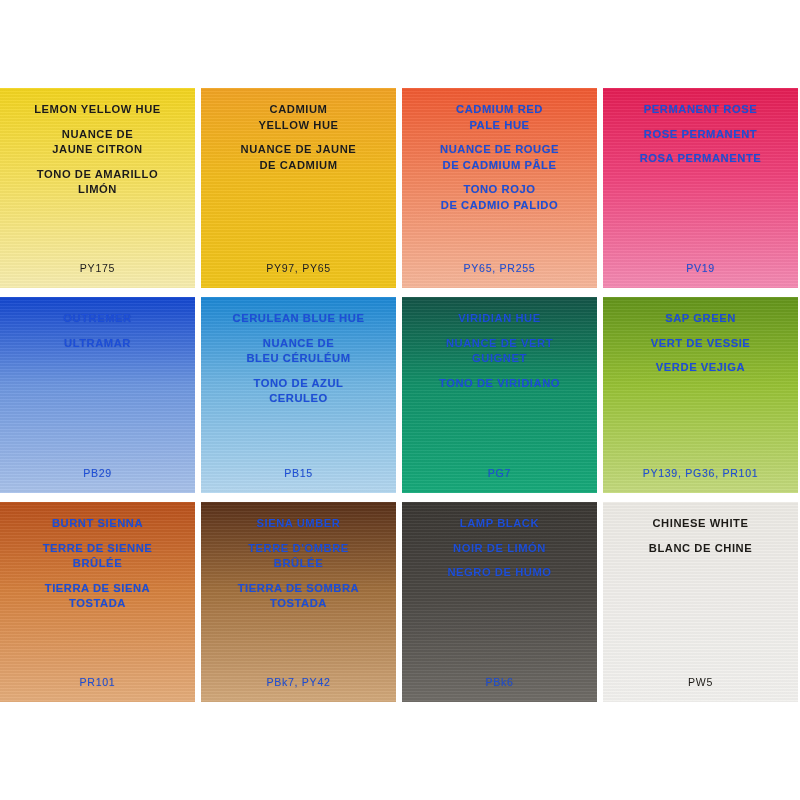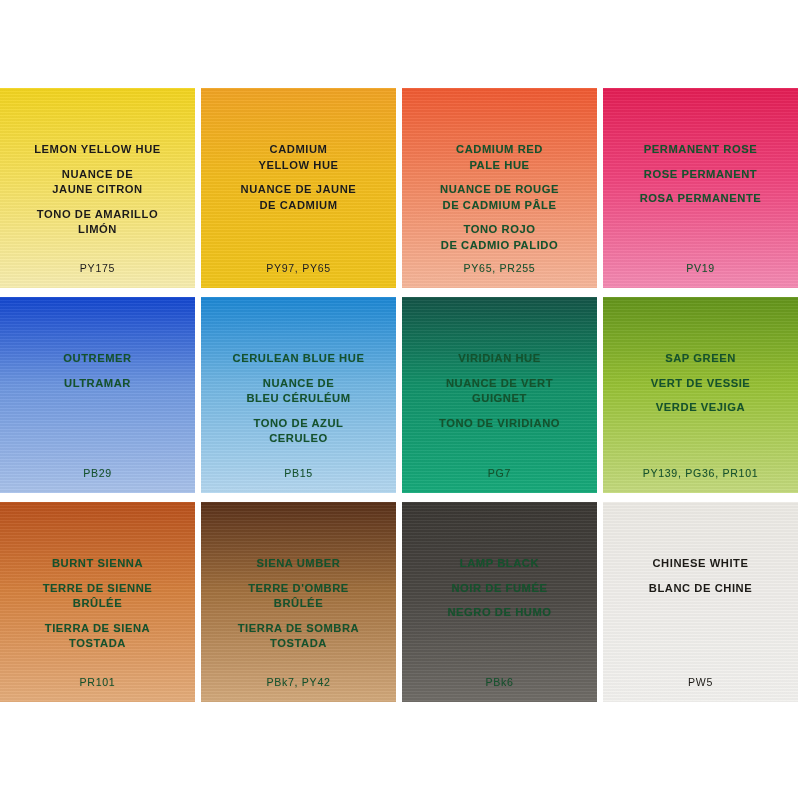--- a/index.html
+++ b/index.html
@@ -56,21 +56,20 @@
     align-items: center;
     padding-top: 14px;
     padding-bottom: 14px;
     box-sizing: border-box;
   }
   .name-block {
     width: 100%;
     text-align: center;
     padding: 0 6px;
     box-sizing: border-box;
-    margin-top: 40px;
   }
   .name-line {
     font-size: 11.2px;
     font-weight: bold;
     letter-spacing: 0.55px;
     line-height: 15.5px;
     margin: 0;
     white-space: pre-line;
   }
   .name-en { margin-bottom: 9px; }
@@ -84,21 +83,21 @@
     text-align: center;
     font-size: 10.6px;
     font-weight: normal;
     letter-spacing: 0.7px;
   }
   .text-dark {
     color: #1c1a16;
     text-shadow: 0 0 1px rgba(255,255,255,0.25);
   }
   .text-light {
-    color: #14532d;
+    color: #1d4ed8;
     text-shadow: 0 0 1px rgba(0,0,0,0.18);
   }
 </style>
 </head>
 <body>
 
 <div id="chart-root">
   <div class="swatch-grid">
       <div class="swatch">
         <div class="swatch-gradient" style="background: linear-gradient(rgb(242, 212, 31) 0%, rgb(245, 224, 92) 45%, rgb(247, 237, 176) 100%);"></div>
@@ -231,21 +230,21 @@
           </div>
           <div class="pigment-code text-light">PBk7, PY42</div>
         </div>
       </div>
       <div class="swatch">
         <div class="swatch-gradient" style="background: linear-gradient(rgb(58, 55, 51) 0%, rgb(74, 71, 67) 45%, rgb(111, 108, 103) 100%);"></div>
         <div class="swatch-texture"></div>
         <div class="swatch-content">
           <div class="name-block text-light">
             <p class="name-line name-en">LAMP BLACK</p>
-            <p class="name-line name-fr">NOIR DE FUMÉE</p>
+            <p class="name-line name-fr">NOIR DE LIMÓN</p>
             <p class="name-line name-es">NEGRO DE HUMO</p>
           </div>
           <div class="pigment-code text-light">PBk6</div>
         </div>
       </div>
       <div class="swatch">
         <div class="swatch-gradient" style="background: linear-gradient(rgb(236, 234, 229) 0%, rgb(239, 237, 234) 45%, rgb(242, 241, 238) 100%);"></div>
         <div class="swatch-texture"></div>
         <div class="swatch-content">
           <div class="name-block text-dark">

